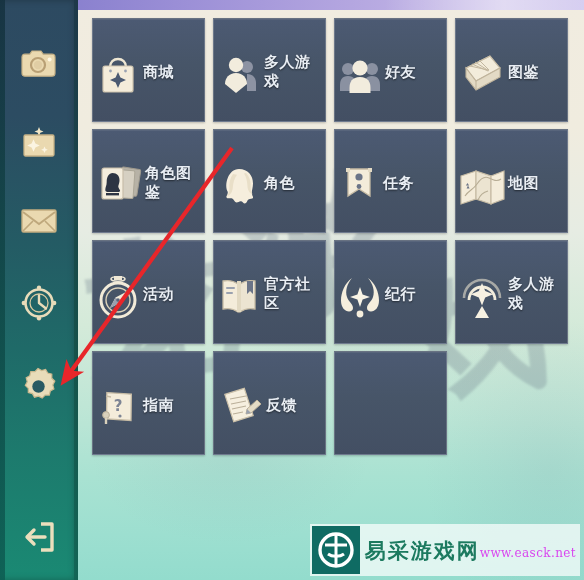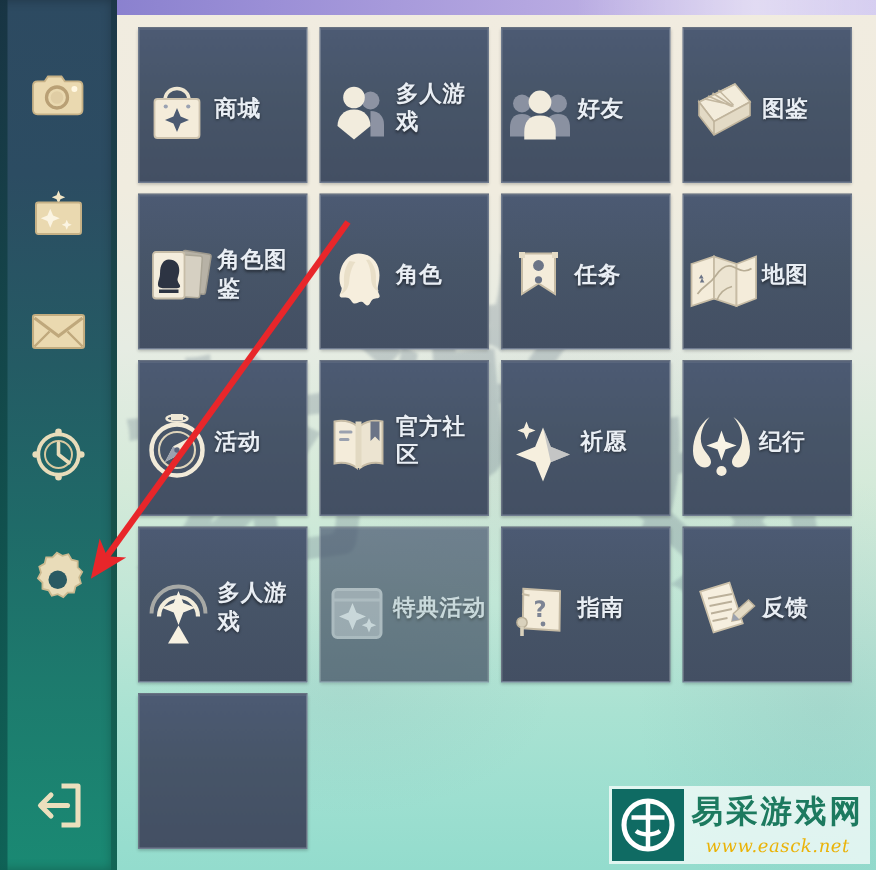--- a/index.html
+++ b/index.html
@@ -136,28 +136,28 @@
     position:absolute;right:4px;bottom:4px;z-index:9;
     display:flex;align-items:center;
     background:rgba(255,255,255,.70);
     padding:2px 4px 2px 2px;
   }
   .wm-logo{
     width:48px;height:48px;background:#0f6b63;
     display:flex;align-items:center;justify-content:center;
     margin-right:5px;
   }
-  .wm-text{display:flex;flex-direction:column;line-height:1;text-align:center;}
+  .wm-text{display:flex;flex-direction:row;line-height:1;}
   .wm-title{
     font-family:"DejaVu Serif","Liberation Serif",serif;
     font-size:21px;font-weight:700;color:#1c7a5f;letter-spacing:2px;
   }
   .wm-url{
     font-family:"DejaVu Serif","Liberation Serif",serif;
-    font-style:italic;font-size:12px;color:#eab308;margin-top:7px;letter-spacing:.4px;
+    font-size:12px;color:#d946ef;margin-top:7px;letter-spacing:.4px;
   }
 </style>
 </head>
 <body>
 
 <div id="app">
 
   <div class="bg-base"></div>
   <div class="bg-topband"></div>
   <div class="bg-haze"></div>
@@ -371,30 +371,20 @@
           <rect x="23" y="7" width="4" height="31" fill="#e2d9c2"></rect>
           <g stroke="#9aa1af" stroke-width="2" stroke-linecap="round">
             <path d="M13 14h7M13 19h5"></path>
           </g>
           <path d="M33 7h6v13l-3-3-3 3z" fill="#6b7487"></path>
         </svg>
       </div>
       <div class="lbl">官方社区</div>
     </div>
 
-    <div class="cell">
-      <div class="ico">
-        <svg width="52" height="50" viewBox="0 0 52 50">
-          <path d="M16 8l1.7 4.3 4.3 1.7-4.3 1.7L16 20l-1.7-4.3L10 14l4.3-1.7z" fill="#f6efde"></path>
-          <path d="M27 12l5.2 12.8L45 30l-12.8 5.2L27 48l-5.2-12.8L9 30l12.8-5.2z" fill="#f6efde"></path>
-          <path d="M27 12l5.2 12.8L45 30l-12.8 5.2z" fill="#9ba2b0" opacity=".55"></path>
-        </svg>
-      </div>
-      <div class="lbl">祈愿</div>
-    </div>
 
     <div class="cell">
       <div class="ico">
         <svg width="50" height="52" viewBox="0 0 50 52">
           <path d="M17 6c-5 6-7 13-5 19 1.6 4.8 6 7 6 11 0 2-1.6 3.6-4 3.6-4 0-8-4-8-11C6 20 10 11 17 6z" fill="#f5eedd"></path>
           <path d="M33 6c5 6 7 13 5 19-1.6 4.8-6 7-6 11 0 2 1.6 3.6 4 3.6 4 0 8-4 8-11C44 20 40 11 33 6z" fill="#f5eedd"></path>
           <path d="M25 15l2.6 7.4 7.4 2.6-7.4 2.6L25 35l-2.6-7.4-7.4-2.6 7.4-2.6z" fill="#f9f4e6"></path>
           <circle cx="25" cy="42" r="3.4" fill="#f5eedd"></circle>
         </svg>
       </div>
@@ -406,31 +396,20 @@
         <svg width="52" height="52" viewBox="0 0 52 52">
           <path d="M8 26a18 18 0 0 1 36 0" fill="none" stroke="#e8e1cf" stroke-width="2.6" opacity=".6"></path>
           <path d="M13 28a13 13 0 0 1 26 0" fill="none" stroke="#f2ecdb" stroke-width="2.8"></path>
           <path d="M26 11l3.2 8 8 3.2-8 3.2L26 33.6 22.8 25.4l-8-3.2 8-3.2z" fill="#f7f1e2"></path>
           <path d="M26 34l7 12H19z" fill="#f7f1e2"></path>
         </svg>
       </div>
       <div class="lbl">多人游戏</div>
     </div>
 
-    <div class="cell dim">
-      <div class="ico">
-        <svg width="48" height="48" viewBox="0 0 48 48">
-          <rect x="8" y="8" width="32" height="32" rx="3" fill="#8f96a4" stroke="#a7adb9" stroke-width="2"></rect>
-          <path d="M8 15h32" stroke="#a7adb9" stroke-width="2"></path>
-          <path d="M21 17l2.6 6.4 6.4 2.6-6.4 2.6L21 35l-2.6-6.4L12 26l6.4-2.6z" fill="#cfd4dd"></path>
-          <path d="M32 27l1.4 3.4 3.4 1.4-3.4 1.4L32 36.6l-1.4-3.4-3.4-1.4 3.4-1.4z" fill="#cfd4dd"></path>
-        </svg>
-      </div>
-      <div class="lbl">特典活动</div>
-    </div>
 
 
     <div class="cell">
       <div class="ico">
         <svg width="50" height="48" viewBox="0 0 50 48">
           <path d="M16 6l24 5-4 26-24-5z" fill="#f4ecda" stroke="#c7bca5" stroke-width="1.3" transform="rotate(-8 26 22)"></path>
           <path d="M13 11l5 1" stroke="#c7bca5" stroke-width="1.4"></path>
           <text x="25" y="26" font-size="15" font-weight="700" fill="#7d8494" font-family="DejaVu Sans, sans-serif" text-anchor="middle">?</text>
           <circle cx="27" cy="31" r="1.6" fill="#7d8494"></circle>
           <circle cx="13" cy="30" r="3.4" fill="#d9d1bc" stroke="#bbb19a" stroke-width="1"></circle>

